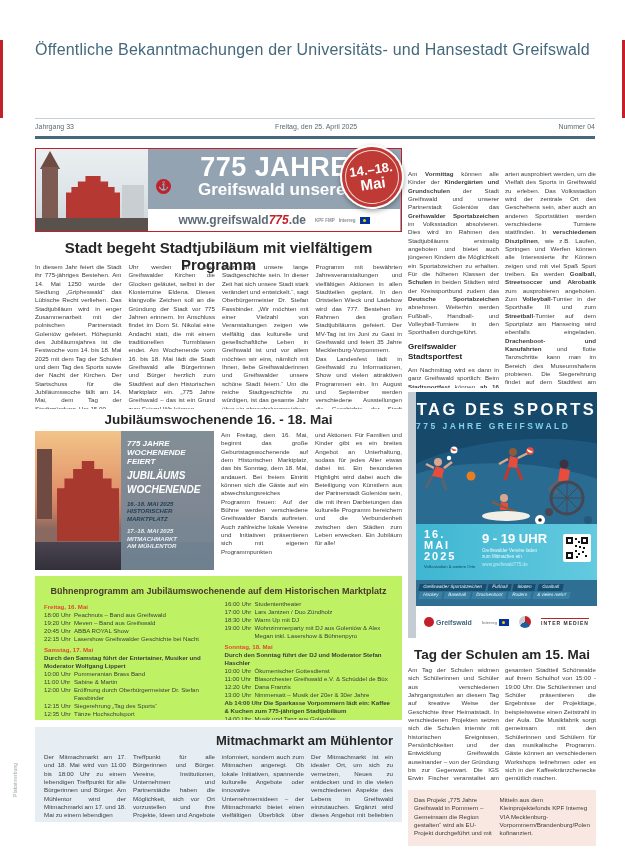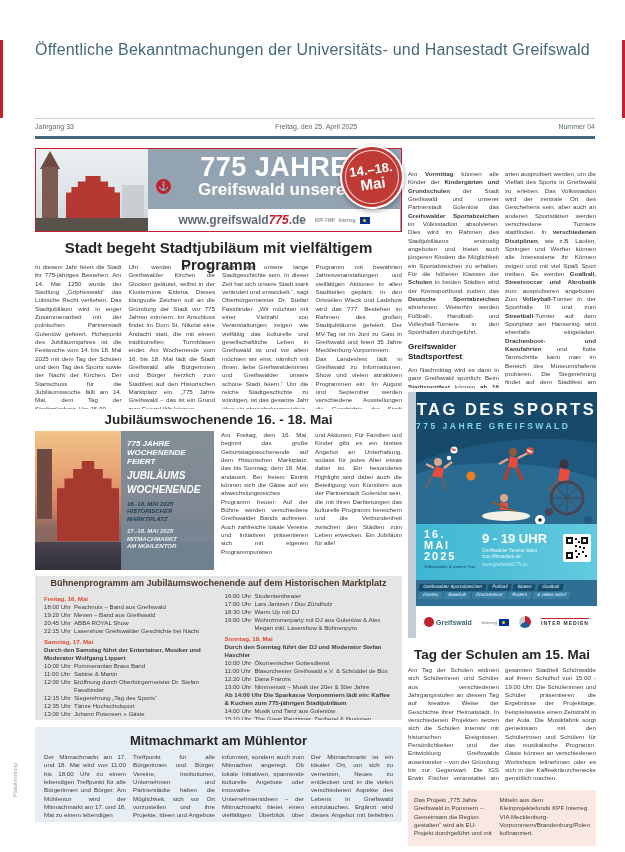--- a/index.html
+++ b/index.html
@@ -72,35 +72,35 @@
   .si-crowd{position:absolute;left:0;bottom:0;width:100%;height:28px;
           background:linear-gradient(180deg,#4a4450,#32303a);}
   .si-overlay{position:absolute;left:86px;top:0;right:0;bottom:0;background:rgba(118,136,152,.9);
           padding:8px 6px;box-sizing:border-box;font-style:italic;font-weight:bold;}
   .ov-brand{font-size:8px;color:#fff;line-height:1.15;}
   .ov-big{font-size:10px;color:#fff;line-height:1.05;margin-top:4px;}
   .ov-when{font-size:6px;color:#1d3d55;margin-top:5px;line-height:1.25;}
   .ov-when2{font-size:6px;color:#e8eef2;margin-top:5px;line-height:1.25;}
 
   
-  .progbox{position:absolute;left:35px;top:576px;width:367px;height:144px;background:#e5e5e5;
-          padding:2px 9px;box-sizing:border-box;overflow:hidden;}
+  .progbox{position:absolute;left:35px;top:576px;width:367px;height:144px;background:#bef264;
+          padding:10px 9px;box-sizing:border-box;overflow:hidden;}
   .prog-title{text-align:center;font-weight:bold;font-size:9px;color:#4a382f;margin-bottom:4px;}
   .prog-cols{display:flex;gap:12px;}
   .prog-col{flex:1;font-size:6.1px;line-height:1.32;color:#3c3c3c;}
   .prog-day{color:#e2492f;font-weight:bold;margin-top:3px;}
   .prog-note{font-weight:bold;}
   .prog-row{display:flex;}
   .prog-time{width:30px;flex:none;}
   .prog-event{flex:1;}
 
   
   .mitbox{position:absolute;left:35px;top:727px;width:367px;height:95px;background:#e7eef3;
           padding:6px 9px;box-sizing:border-box;overflow:hidden;}
-  .mit-title{text-align:center;font-size:13px;font-weight:bold;color:#262626;margin-bottom:5px;}
+  .mit-title{text-align:right;font-size:13px;font-weight:bold;color:#262626;margin-bottom:5px;}
   .mit-cols{display:flex;gap:7px;}
   .mit-cols .bcol{flex:1;}
 
   
   .sport-body{left:408px;top:170px;width:188px;height:218px;gap:6px;}
   .sport-body .bcol{flex:1;}
   .sport-sub{font-size:8px;font-weight:bold;color:#262626;text-align:left;margin:5px 0 3px;}
   .schulen-body{left:408px;top:666px;width:188px;height:118px;gap:6px;}
   .schulen-body .bcol{flex:1;}
 

